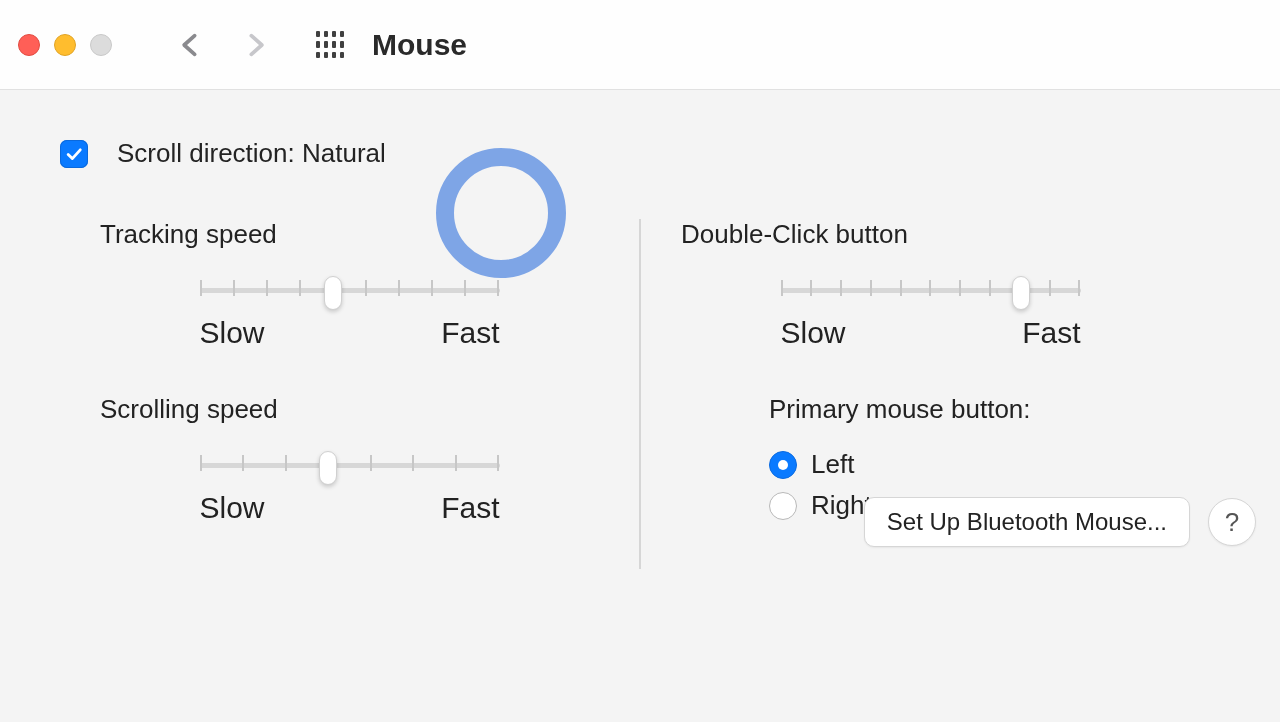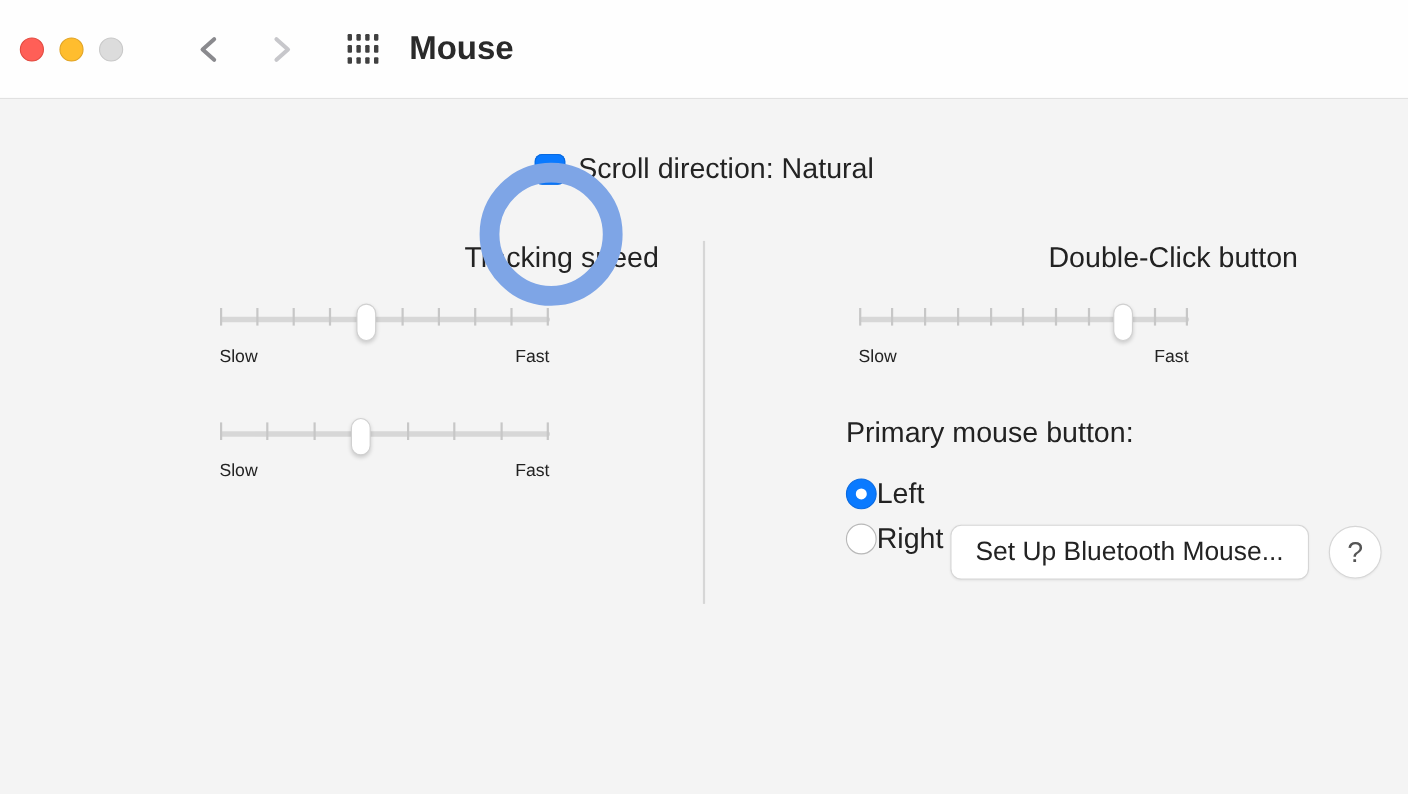--- a/index.html
+++ b/index.html
@@ -36,54 +36,54 @@
     box-shadow: 0 0 0 2px rgba(125,167,230,.25);
   }
   .search-wrap svg { width: 26px; height: 26px; stroke:#7c7c80; fill:none; stroke-width:2.2; margin-right:10px; }
   .search-input {
     border: none; outline: none; font-size: 24px; flex:1; background: transparent; color:#3a3a3a;
   }
   .search-input::placeholder { color: #b6b6ba; }
 
   
   .main { padding: 38px 60px 0 60px; position: relative; }
-  .scroll-row { display:flex; justify-content:center; align-items:center; gap:12px; position:relative; padding-top:10px; padding-bottom:28px; }
+  .scroll-row { display:flex; justify-content:flex-start; align-items:center; gap:29px; position:relative; padding-top:10px; padding-bottom:28px; }
   .highlight-ring {
     position:absolute; width:130px; height:130px; border:18px solid #7ea5e6; border-radius:50%;
     left:436px; top:58px; pointer-events:none;
   }
   .checkbox {
     width:28px; height:28px; border-radius:7px; background:#0a7aff;
     display:flex; align-items:center; justify-content:center;
     box-shadow: inset 0 0 0 1px #0a69dd;
   }
   .checkbox svg{ width:20px; height:20px; stroke:#fff; fill:none; stroke-width:3.4; stroke-linecap:round; stroke-linejoin:round; }
   .scroll-label { font-size:26px; color:#232323; }
 
   .columns {
     display:flex; margin-top:22px;
   }
   .col { flex:1; padding: 0 40px; }
   .divider { width:2px; background:#d6d6d6; }
-  .group { text-align:right; margin-bottom: 44px; }
+  .group { text-align:left; margin-bottom: 44px; }
   .group h3 { font-size:26px; font-weight:400; color:#222; margin-bottom:24px; }
   .slider { position:relative; width:300px; height:30px; margin:0 auto 10px auto; }
   .track { position:absolute; top:14px; left:0; right:0; height:5px; background:#d7d7d7; border-radius:3px; }
   .ticks { position:absolute; inset:0; display:flex; justify-content:space-between; }
   .ticks span { width:2px; height:16px; background:#c7c7c7; margin-top:6px; }
   .thumb {
     position:absolute; top:2px; width:18px; height:34px; border-radius:9px;
     background:#fff; border:1px solid #d0d0d0; box-shadow:0 2px 4px rgba(0,0,0,.18);
     transform:translateX(-50%);
   }
-  .minmax { display:flex; justify-content:space-between; width:300px; margin:12px auto 0 auto; font-size:16px; color:#222; }
+  .minmax { display:flex; justify-content:space-between; width:300px; margin:12px auto 0 auto; font-size:30px; color:#222; }
 
   .radio-group { text-align:left; padding-left:88px; }
   .radio-group h3 { text-align:left; }
-  .radio-row { display:flex; align-items:center; margin-bottom:10px; }
+  .radio-row { display:flex; align-items:center; gap:14px; margin-bottom:10px; }
   .radio {
     width:28px; height:28px; border-radius:50%; border:1px solid #b8b8b8;
     background:#fff; display:flex; align-items:center; justify-content:center;
   }
   .radio.sel { background:#0a7aff; border-color:#0a6ae0; }
   .radio.sel::after { content:""; width:10px; height:10px; background:#fff; border-radius:50%; }
   .radio-label { font-size:26px; color:#222; }
 
   .footer {
     position:absolute; right:24px; bottom:22px; display:flex; align-items:center; gap:18px;
@@ -170,20 +170,21 @@
             </div>
           <div class="thumb" id="thumb-tracking" style="left: 44.4444%;"></div>
         </div>
         <div class="minmax">
           <span>Slow</span>
           <span>Fast</span>
         </div>
       </div>
 
       <div class="group">
+        <h3>Scrolling speed</h3>
         <div class="slider">
           <div class="track"></div>
           <div class="ticks" id="ticks-scrolling">
               <span></span>
               <span></span>
               <span></span>
               <span></span>
               <span></span>
               <span></span>
               <span></span>

